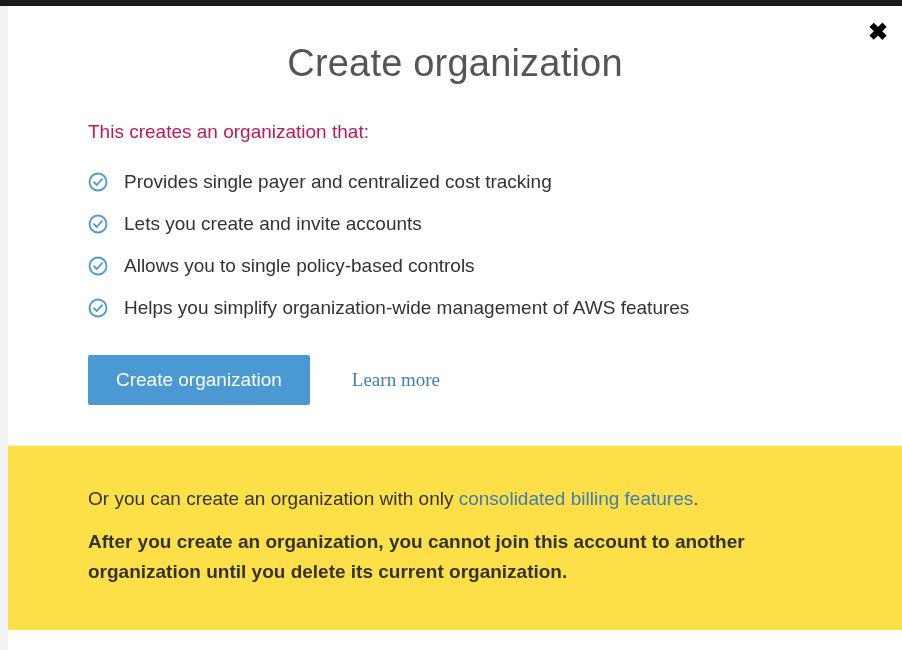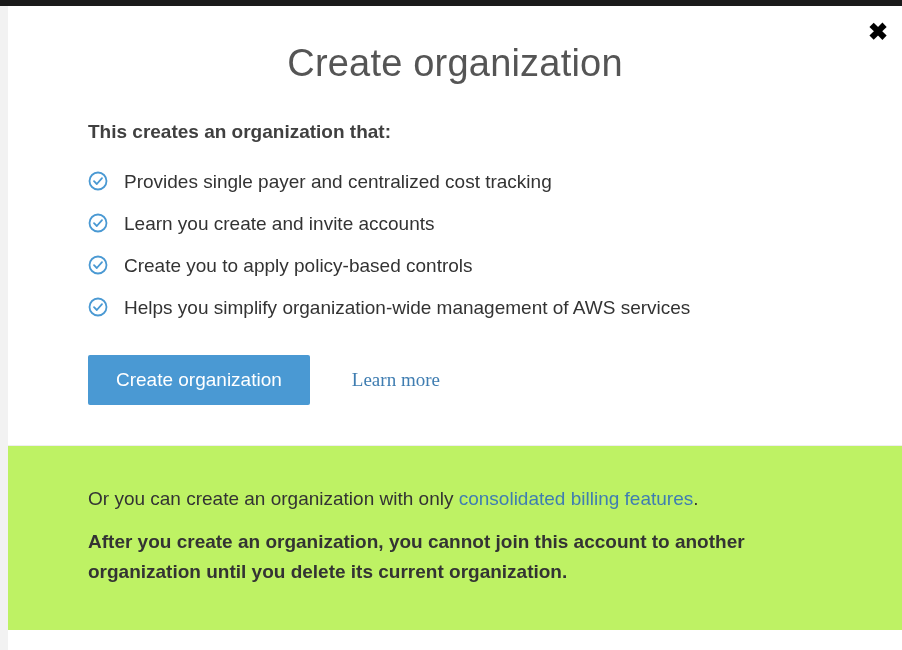--- a/index.html
+++ b/index.html
@@ -45,31 +45,31 @@
       font-size: 38px;
       font-weight: 300;
       color: #555;
       letter-spacing: 0.2px;
     }
     .modal-body {
       padding: 16px 80px 40px 80px;
     }
     .intro-text {
       font-size: 19px;
-      color: #404040;
+      color: #be185d;
       margin-bottom: 28px;
-      font-weight: 700;
+      font-weight: 400;
     }
     .feature-list {
       list-style: none;
       margin-bottom: 36px;
     }
     .feature-item {
       display: flex;
-      align-items: flex-start;
+      align-items: center;
       margin-bottom: 20px;
       font-size: 19px;
       color: #333;
     }
     .check-icon {
       width: 20px;
       height: 20px;
       flex-shrink: 0;
       margin-right: 16px;
     }
@@ -92,21 +92,21 @@
       font-weight: 400;
     }
     .link {
       color: #3f7db1;
       font-size: 19px;
       text-decoration: none;
       cursor: pointer;
       font-family: Liberation Serif, serif;
     }
     .modal-footer {
-      background: #bef264;
+      background: #fde047;
       padding: 38px 40px 44px 80px;
       border-top: 1px solid #eee;
     }
     .footer-line {
       font-size: 19px;
       color: #333;
       line-height: 1.55;
       margin-bottom: 14px;
     }
     .footer-line:last-child {
@@ -144,39 +144,39 @@
         </span>
         <span>Provides single payer and centralized cost tracking</span>
       </li>
       <li class="feature-item">
         <span class="check-icon">
           <svg viewBox="0 0 20 20" width="20" height="20">
               <circle cx="10" cy="10" r="8.5" fill="none" stroke="#4a99d3" stroke-width="1.8"></circle>
               <path d="M6 10.2 L8.8 13 L14 7.2" fill="none" stroke="#4a99d3" stroke-width="1.8" stroke-linecap="round" stroke-linejoin="round"></path>
             </svg>
         </span>
-        <span>Learn you create and invite accounts</span>
+        <span>Lets you create and invite accounts</span>
       </li>
       <li class="feature-item">
         <span class="check-icon">
           <svg viewBox="0 0 20 20" width="20" height="20">
               <circle cx="10" cy="10" r="8.5" fill="none" stroke="#4a99d3" stroke-width="1.8"></circle>
               <path d="M6 10.2 L8.8 13 L14 7.2" fill="none" stroke="#4a99d3" stroke-width="1.8" stroke-linecap="round" stroke-linejoin="round"></path>
             </svg>
         </span>
-        <span>Create you to apply policy-based controls</span>
+        <span>Allows you to single policy-based controls</span>
       </li>
       <li class="feature-item">
         <span class="check-icon">
           <svg viewBox="0 0 20 20" width="20" height="20">
               <circle cx="10" cy="10" r="8.5" fill="none" stroke="#4a99d3" stroke-width="1.8"></circle>
               <path d="M6 10.2 L8.8 13 L14 7.2" fill="none" stroke="#4a99d3" stroke-width="1.8" stroke-linecap="round" stroke-linejoin="round"></path>
             </svg>
         </span>
-        <span>Helps you simplify organization-wide management of AWS services</span>
+        <span>Helps you simplify organization-wide management of AWS features</span>
       </li>
     </ul>
 
     <div class="actions">
       <button class="btn-primary">Create organization</button>
       <a class="link">Learn more</a>
     </div>
   </div>
 
   <div class="modal-footer">

